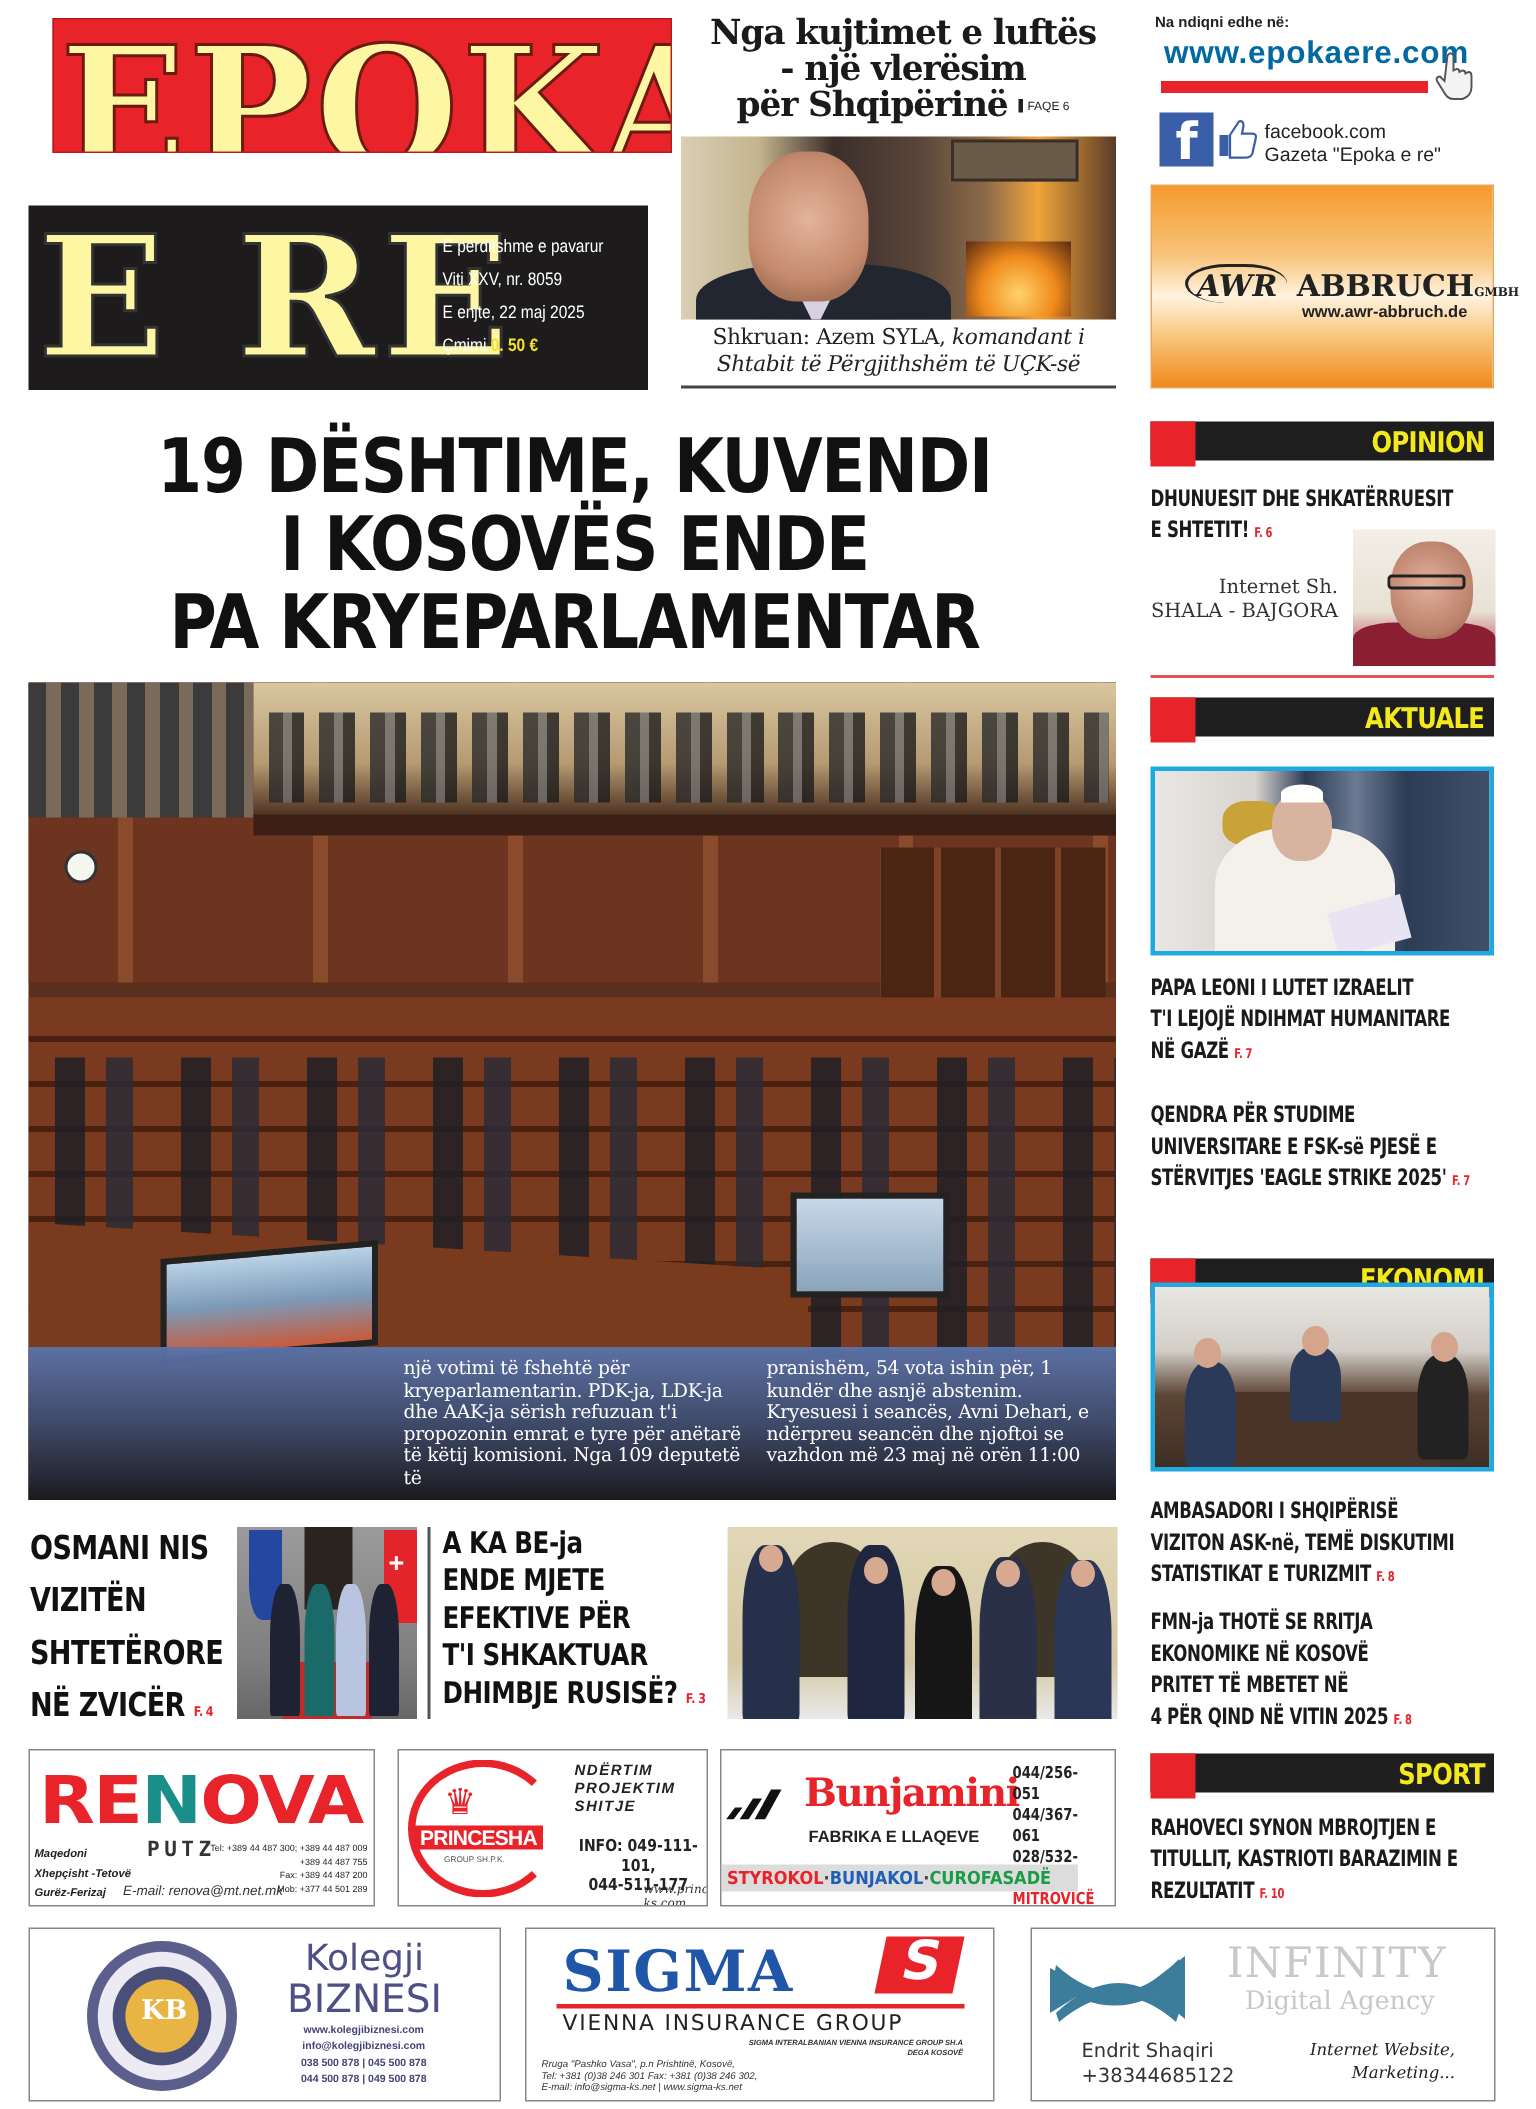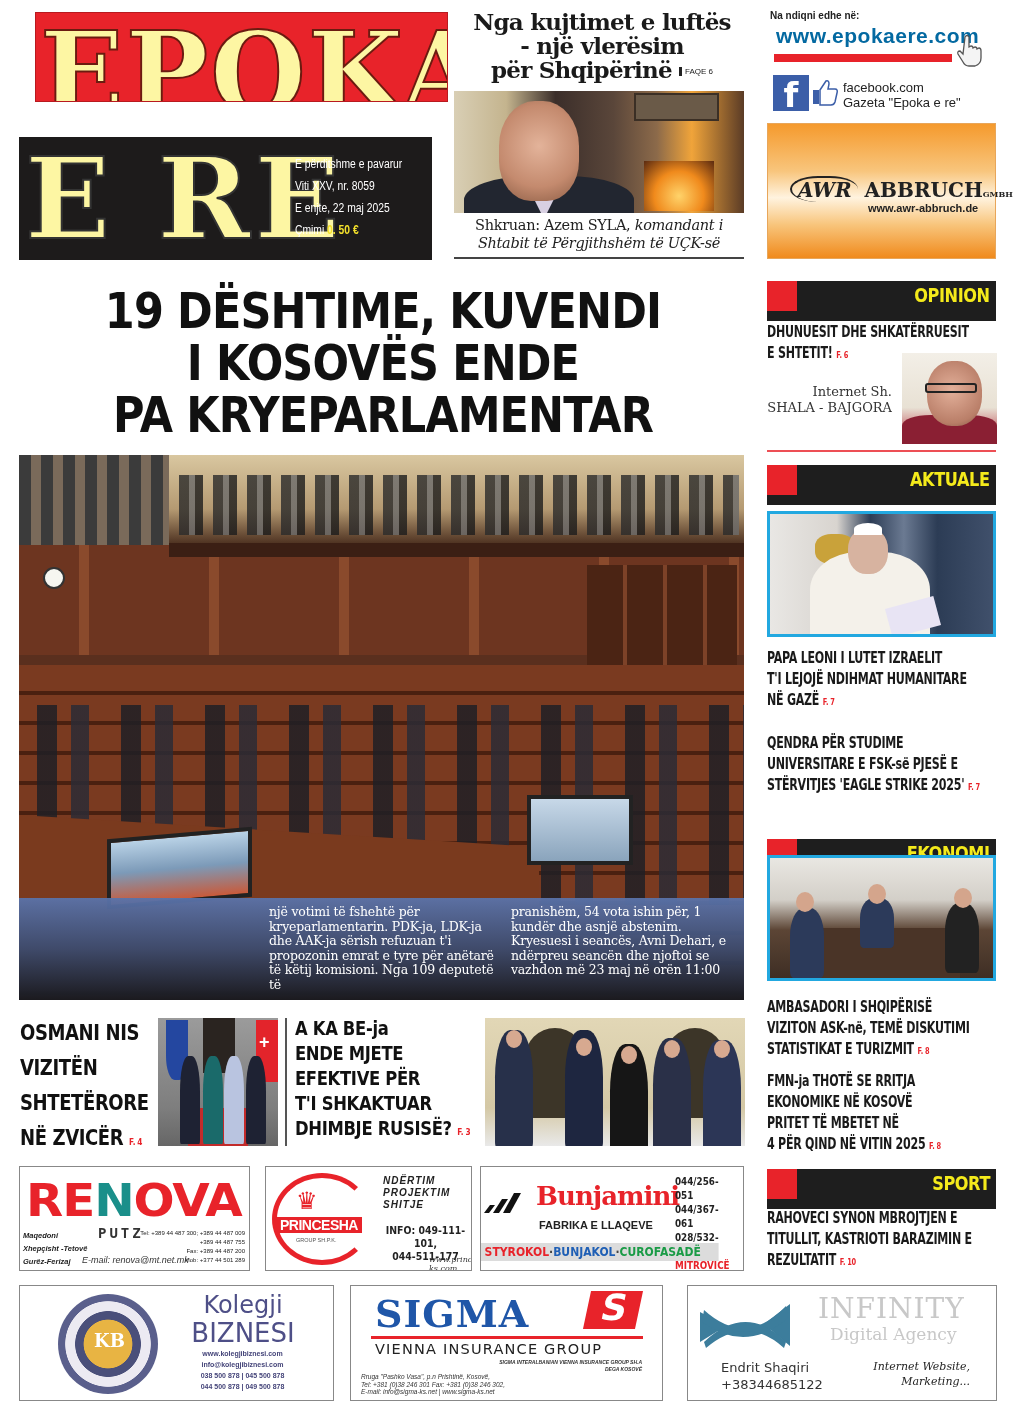--- a/index.html
+++ b/index.html
@@ -36,21 +36,21 @@
   .fb-icon { left: 773px; top: 75px; width: 36px; height: 36px; background: #3b5ea8; color: #fff; font-weight: bold; font-size: 34px; line-height: 40px; text-align: center; font-family: "DejaVu Sans", sans-serif; }
   .like-icon { left: 812px; top: 78px; width: 26px; height: 28px; }
   .fb-text { left: 843px; top: 80px; font-size: 13px; line-height: 15px; color: #222; }
   .awr-ad { left: 767px; top: 123px; width: 229px; height: 136px; background: linear-gradient(180deg, #f59a2d 0%, #f8c57c 35%, #fff3df 55%, #f8c57c 75%, #f08a1c 100%); border: 1px solid #e8a65a; }
   .awr-logo { position: absolute; left: 22px; top: 52px; font-family: "DejaVu Serif", serif; font-weight: bold; font-size: 20px; color: #222; white-space: nowrap; }
   .awr-logo .awr { display: inline-block; border: 2px solid #222; border-radius: 50%/60%; padding: 0 6px; border-right: none; border-bottom: none; font-style: italic; }
   .awr-logo .gmbh { font-size: 8px; }
   .awr-url { position: absolute; left: 100px; top: 78px; font-size: 11px; font-weight: bold; color: #222; }
 
   
-  .sec { left: 767px; width: 229px; height: 40px; background: #1e1e1e; }
+  .sec { left: 767px; width: 229px; height: 26px; background: #1e1e1e; }
   .sec .red { position: absolute; left: 0; top: 0; width: 30px; height: 30px; background: #e8232a; }
   .sec .lbl { position: absolute; right: 6px; top: 3px; font-family: "DejaVu Sans", sans-serif; font-weight: bold; font-size: 19px; color: #f4ea1b; letter-spacing: -0.5px; transform: scaleX(0.85); transform-origin: right; }
 
   .rt-head { left: 767px; width: 232px; font-family: "DejaVu Sans Condensed", "DejaVu Sans", sans-serif; font-weight: bold; font-size: 15px; line-height: 21px; color: #1a1a1a; transform: scaleX(0.82); transform-origin: left; width: 285px; letter-spacing: -0.3px; }
   .pg { color: #e8232a; font-size: 9px; }
 
   .opinion-photo { left: 902px; top: 353px; width: 95px; height: 91px; overflow: hidden; background: linear-gradient(180deg, #f3efe7 0%, #e8e1d4 60%, #b52a3a 100%); }
   .op-face { position: absolute; left: 25px; top: 8px; width: 55px; height: 65px; border-radius: 45%; background: radial-gradient(circle at 45% 45%, #e3b09a 0%, #b97e68 70%, #7a4e3e 100%); }
   .op-glasses { position: absolute; left: 23px; top: 30px; width: 52px; height: 10px; border: 2px solid #222; border-radius: 3px; }
   .op-coat { position: absolute; left: 0; top: 62px; width: 95px; height: 35px; background: #8a1f33; border-radius: 30% 30% 0 0; }

